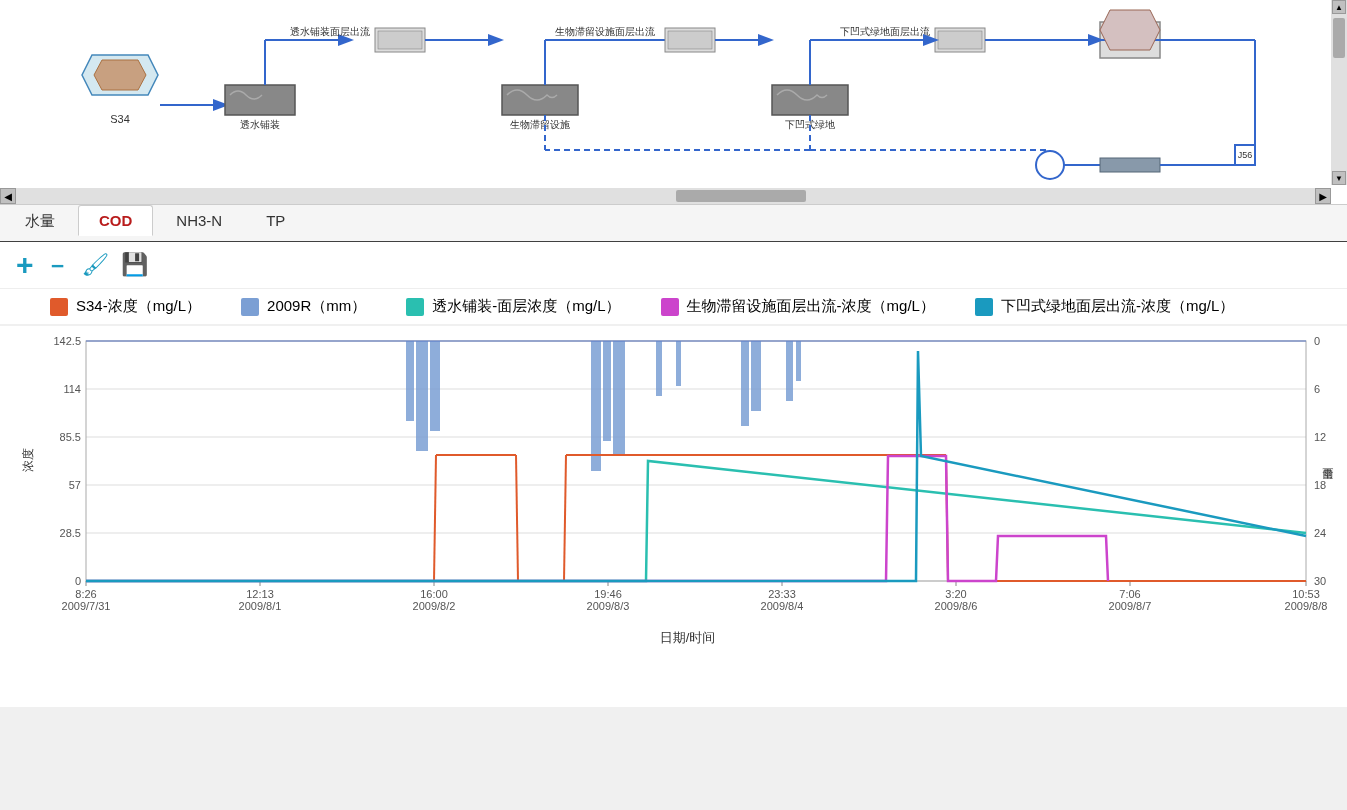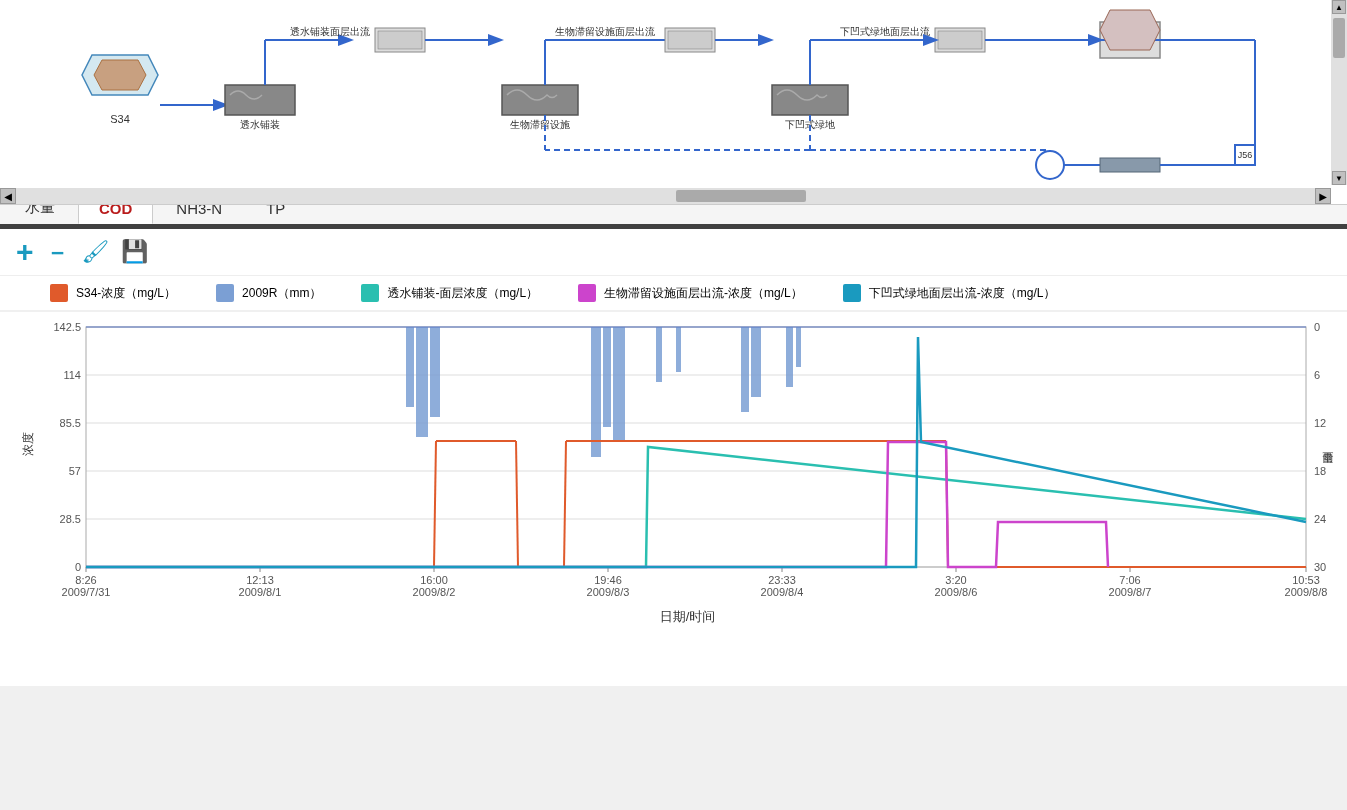--- a/index.html
+++ b/index.html
@@ -64,24 +64,24 @@
       display: flex; align-items: center; justify-content: center;
       font-size: 10px; cursor: pointer;
     }
     .scrollbar-h-inner {
       display: flex; align-items: center; flex: 1;
     }
 
     
     .tabs-bar {
       display: flex;
-      align-items: flex-end;
+      align-items: flex-start;
       background: #f5f5f5;
-      border-bottom: 5px solid #404040;
-      height: 24px;
+      border-bottom: 1px solid #404040;
+      height: 37px;
       padding: 0 4px;
     }
     .tab {
       padding: 6px 20px;
       cursor: pointer;
       font-size: 15px;
       border: 1px solid transparent;
       border-radius: 3px 3px 0 0;
       color: #333;
       margin-right: 2px;
@@ -115,21 +115,21 @@
       display: flex;
       flex-wrap: wrap;
       padding: 8px 50px;
       gap: 12px 40px;
       background: #fff;
     }
     .legend-item {
       display: flex;
       align-items: center;
       gap: 8px;
-      font-size: 12px;
+      font-size: 15px;
     }
     .legend-swatch {
       width: 18px;
       height: 18px;
       border-radius: 2px;
       flex-shrink: 0;
     }
 
     
     .chart-container {
@@ -431,15 +431,15 @@
       </g>
 
       <g>
 
         <polyline points="50,245 880,245 882,15 885,120 1270,200" fill="none" stroke="#1a9abf" stroke-width="2.5"></polyline>
       </g>
 
     </svg>
 
     
-    <div style="text-align:center;font-size:13px;color:#333;margin-top:2px;margin-left:28px;">日期/时间</div>
+    <div style="text-align:center;font-size:13px;color:#333;margin-top:9px;margin-left:28px;">日期/时间</div>
   </div>
 </div>
 
 </body></html>

